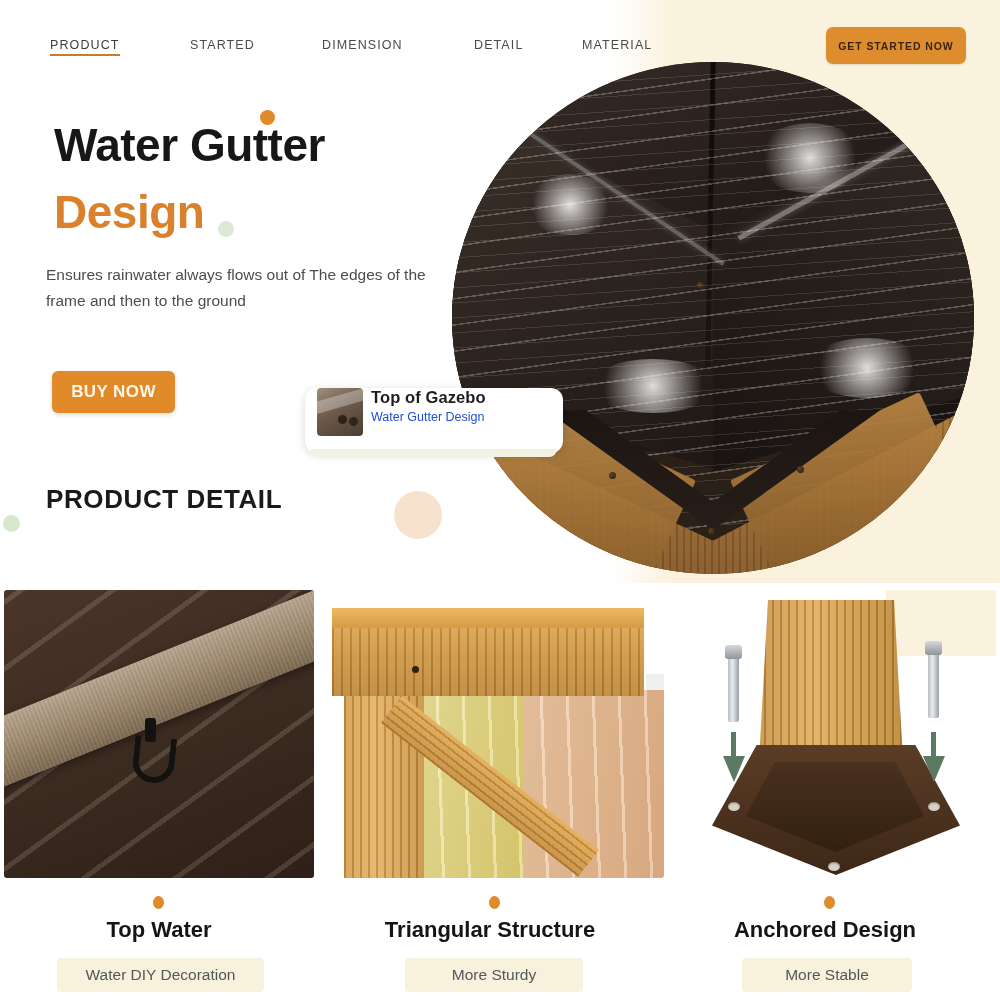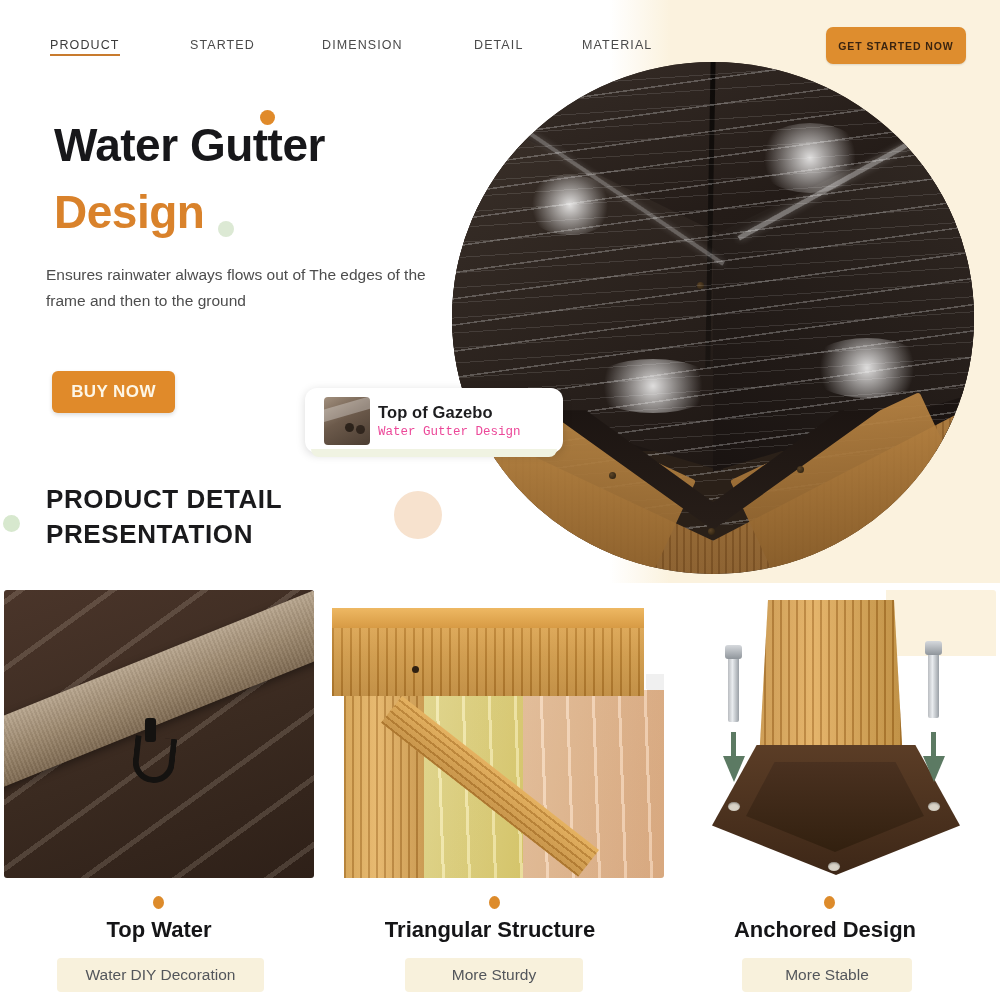--- a/index.html
+++ b/index.html
@@ -165,21 +165,21 @@
     color:#FDF6E6; font-size:17px; font-weight:bold; letter-spacing:.4px;
     cursor:pointer; z-index:25;
     box-shadow:0 2px 4px rgba(0,0,0,.14);
   }
 
   
   .info-card{
     position:absolute; left:305px; top:388px; width:258px; height:65px;
     background:#ffffff; border-radius:12px; z-index:28;
     box-shadow:0 2px 10px rgba(0,0,0,.15);
-    display:flex; align-items:center; padding:0 10px 0 19px;
+    display:flex; align-items:flex-start; padding:0 10px 0 12px;
   }
   .info-card::after{
     content:""; position:absolute; left:6px; right:6px; bottom:-4px; height:8px;
     background:#F0F3E2; border-radius:0 0 12px 12px; z-index:-1;
   }
   .info-thumb{
     width:46px; height:48px; flex:0 0 46px; border-radius:4px;
     background:linear-gradient(150deg,#a2907e 0%,#6c5a4b 45%,#4b3d32 100%);
     position:relative; overflow:hidden; margin-right:8px;
   }
@@ -187,21 +187,21 @@
     content:""; position:absolute; left:-20%; top:14%; width:140%; height:26%;
     background:rgba(255,255,255,.3); transform:rotate(-16deg);
   }
   .info-thumb::after{
     content:""; position:absolute; left:46%; top:56%; width:9px; height:9px;
     border-radius:50%; background:rgba(30,22,16,.8);
     box-shadow:11px 2px 0 rgba(30,22,16,.7);
   }
   .info-txt{ display:flex; flex-direction:column; justify-content:center; }
   .info-title{ font-size:16.5px; font-weight:bold; color:#1d1d1f; letter-spacing:.1px; }
-  .info-sub{ font-size:12.5px; color:#ec4899; margin-top:3px;font-family:Liberation Mono, monospace; }
+  .info-sub{ font-size:12.5px; color:#1d4ed8; margin-top:3px; }
 
   
   .dot-green-big{
     position:absolute; left:3px; top:515px; width:17px; height:17px;
     border-radius:50%; background:#D7E8CE; z-index:25;
   }
   .dot-peach{
     position:absolute; left:394px; top:491px; width:48px; height:48px;
     border-radius:50%; background:#F7E2CE; z-index:5;
   }
@@ -422,21 +422,20 @@
   <div class="info-txt">
     <span class="info-title">Top of Gazebo</span>
     <span class="info-sub">Water Gutter Design</span>
   </div>
 </div>
 
 <div class="dot-peach"></div>
 <div class="dot-green-big"></div>
 <div class="sec-title">
   <div>PRODUCT DETAIL</div>
-  <div>PRESENTATION</div>
 </div>
 
 <div class="photo p1">
   <div class="ph1-bg"></div>
   <div class="ph1-stripes"></div>
   <div class="ph1-beam"></div>
   <div class="ph1-hook-stem"></div>
   <div class="ph1-hook"></div>
 </div>
 

